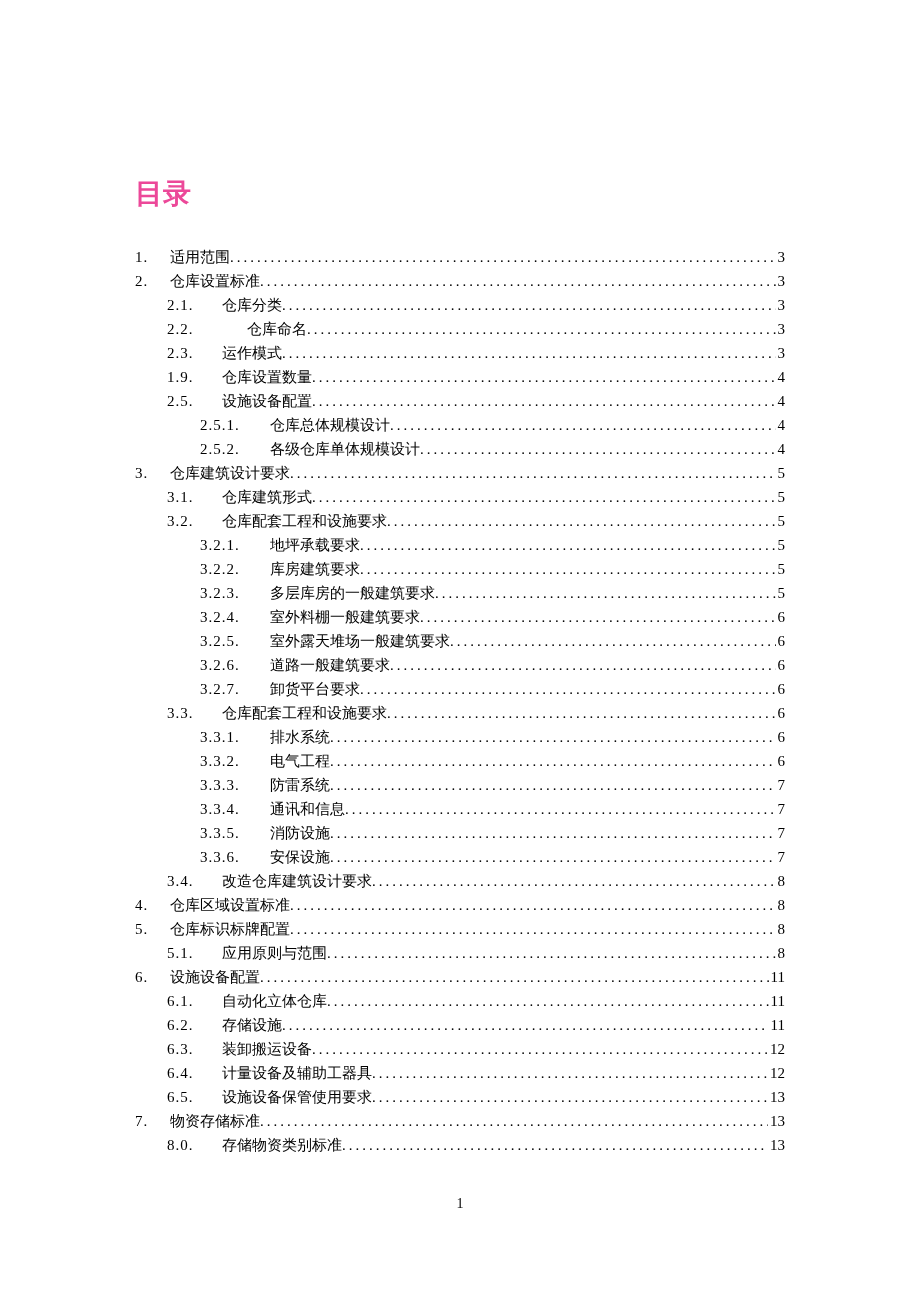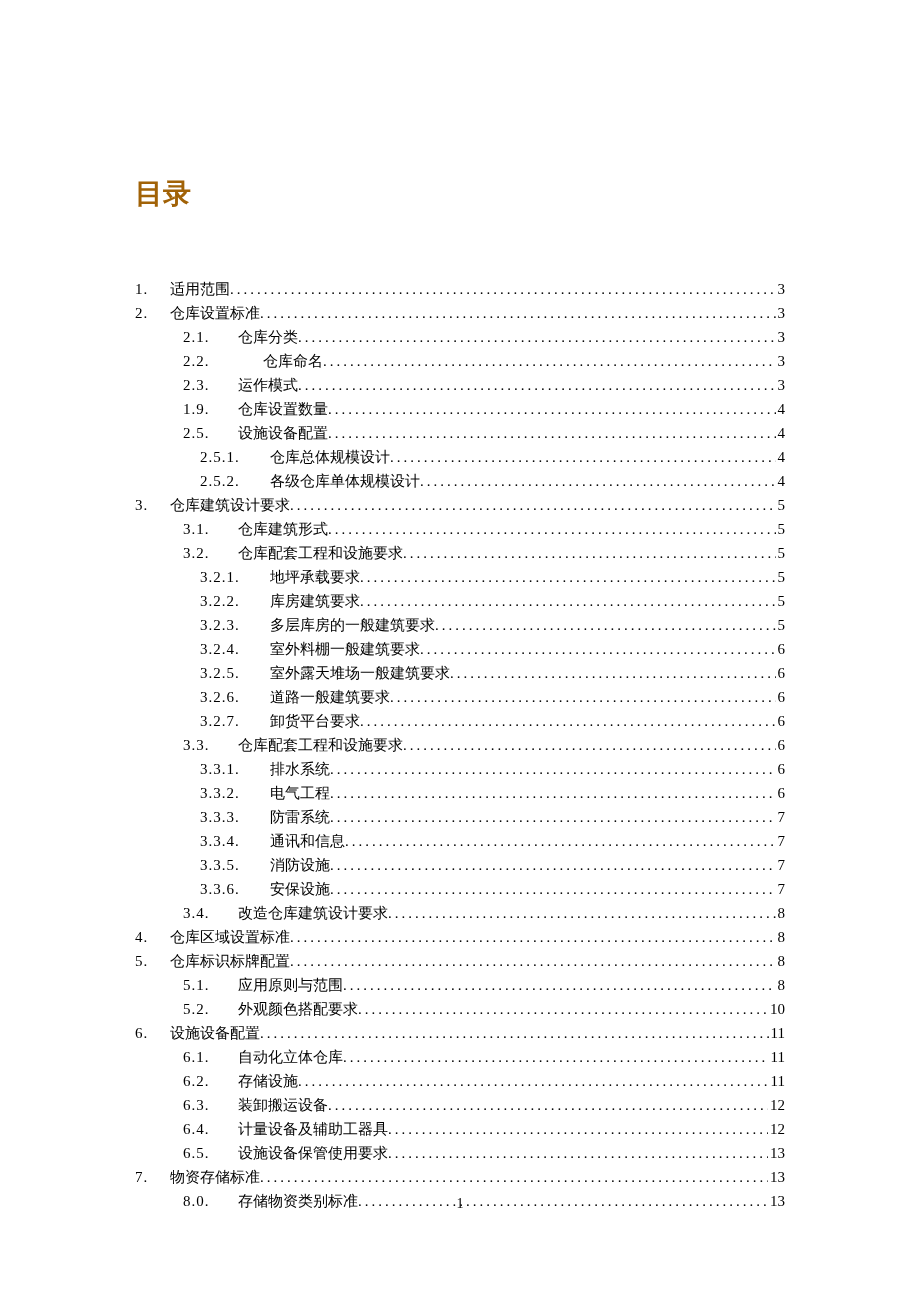--- a/index.html
+++ b/index.html
@@ -10,40 +10,40 @@
     color: #000;
     width: 920px;
     height: 1302px;
     position: relative;
     padding: 175px 135px 0 135px;
   }
   h1.toc-title {
     font-family: "SimHei", "黑体", sans-serif;
     font-size: 28px;
     font-weight: bold;
-    color: #a16207;
-    margin-bottom: 64px;
+    color: #ec4899;
+    margin-bottom: 32px;
   }
   .toc { }
   .toc-row {
     display: flex;
     align-items: baseline;
     white-space: nowrap;
     line-height: 1.6;
     margin-bottom: 0px;
   }
   .indent-1 { padding-left: 0; }
   .indent-2 { padding-left: 32px; }
   .indent-3 { padding-left: 65px; align-items: center; }
   .num {
     flex: 0 0 auto;
     letter-spacing: 1px;
   }
   .indent-1 .num { min-width: 35px; }
-  .indent-2 .num { min-width: 55px; margin-left: 16px; }
+  .indent-2 .num { min-width: 55px; }
   .indent-2.wide .num { min-width: 80px; }
   .indent-3 .num { min-width: 70px; }
   .title { flex: 0 0 auto; }
   .dots {
     flex: 1 1 auto;
     overflow: hidden;
     letter-spacing: 3px;
     color: #000;
   }
   .dots::after {
@@ -237,26 +237,20 @@
       <span class="title">仓库标识标牌配置</span>
       <span class="dots"></span>
       <span class="pg">8</span>
     </div>
     <div class="toc-row indent-2">
       <span class="num">5.1.</span>
       <span class="title">应用原则与范围</span>
       <span class="dots"></span>
       <span class="pg">8</span>
     </div>
-    <div class="toc-row indent-2">
-      <span class="num">5.2.</span>
-      <span class="title">外观颜色搭配要求</span>
-      <span class="dots"></span>
-      <span class="pg">10</span>
-    </div>
     <div class="toc-row indent-1">
       <span class="num">6.</span>
       <span class="title">设施设备配置</span>
       <span class="dots"></span>
       <span class="pg">11</span>
     </div>
     <div class="toc-row indent-2">
       <span class="num">6.1.</span>
       <span class="title">自动化立体仓库</span>
       <span class="dots"></span>

